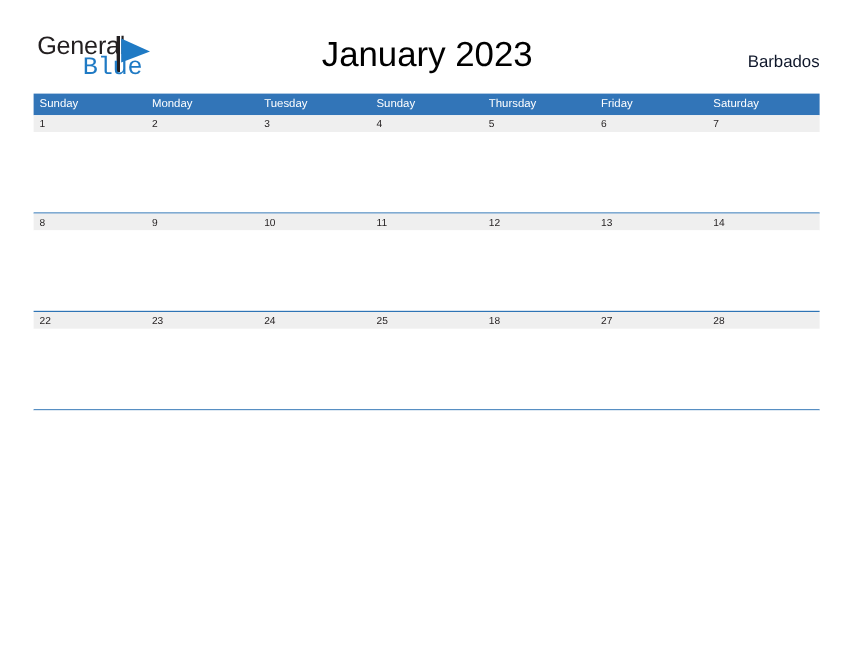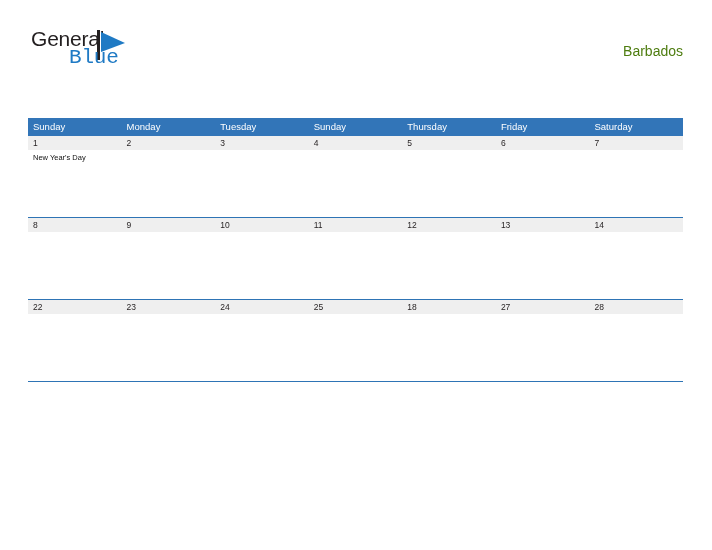--- a/index.html
+++ b/index.html
@@ -75,31 +75,30 @@
     font-family: "Liberation Sans", sans-serif;
     font-weight: normal;
     letter-spacing: 0px;
   }
 
   .cal-country {
     position: absolute;
     right: 29px;
     top: 43px;
     font-size: 14px;
-    color: #4d7c0f;
+    color: #0f172a;
     font-family: "Liberation Sans", sans-serif;
   }
 
   
   .calendar {
     position: absolute;
     left: 28px;
     top: 78px;
     width: 655px;
-    margin-top: 40px;
   }
 
   .weekday-row {
     display: flex;
     background: #3275b8;
     height: 18px;
   }
   .weekday-cell {
     flex: 1 1 0;
     color: #ffffff;
@@ -170,20 +169,21 @@
       <span class="logo-general">General</span>
       <span class="logo-flag">
         <svg width="30" height="30" viewBox="0 0 30 30" xmlns="http://www.w3.org/2000/svg">
           <rect x="0" y="0" width="3" height="30" fill="#231f20"></rect>
           <polygon points="4,2 28,13 4,22" fill="#1f7ac4"></polygon>
         </svg>
       </span>
       <span class="logo-blue">Blue</span>
     </div>
 
+    <div class="cal-title">January 2023</div>
     <div class="cal-country">Barbados</div>
   </div>
 
   <div class="calendar">
 
     <div class="weekday-row">
       <div class="weekday-cell">Sunday</div>
       <div class="weekday-cell">Monday</div>
       <div class="weekday-cell">Tuesday</div>
       <div class="weekday-cell">Sunday</div>
@@ -197,23 +197,20 @@
           <div class="date-band">
             <div class="date-cell">1</div>
             <div class="date-cell">2</div>
             <div class="date-cell">3</div>
             <div class="date-cell">4</div>
             <div class="date-cell">5</div>
             <div class="date-cell">6</div>
             <div class="date-cell">7</div>
           </div>
           <div class="event-band">
-            <div class="event-cell">
-              <span class="event-item">New Year's Day</span>
-            </div>
             <div class="event-cell"></div>
             <div class="event-cell"></div>
             <div class="event-cell"></div>
             <div class="event-cell"></div>
             <div class="event-cell"></div>
             <div class="event-cell"></div>
           </div>
         </div>
         <div class="week-row">
           <div class="date-band">

